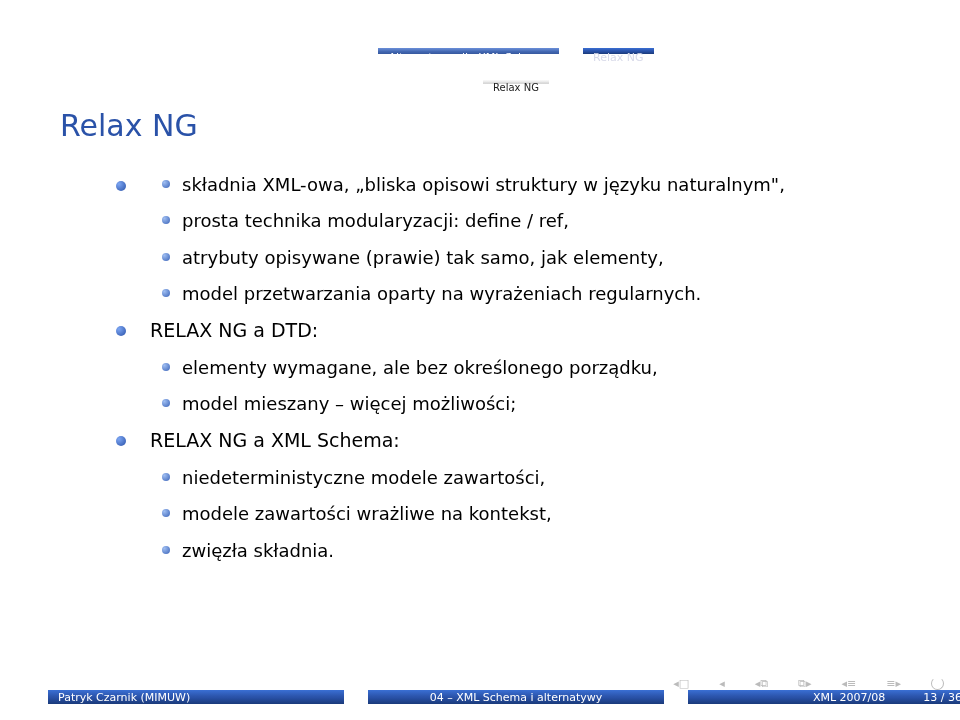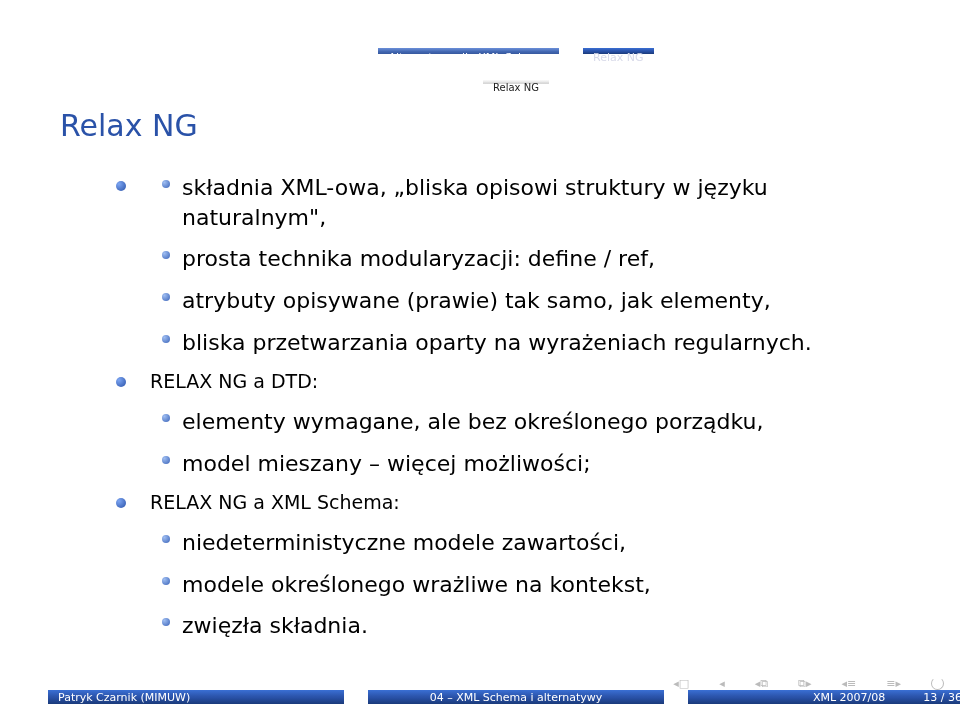--- a/index.html
+++ b/index.html
@@ -75,21 +75,21 @@
     content: "";
     position: absolute;
     left: 0;
     top: 8px;
     width: 10px;
     height: 10px;
     background: radial-gradient(circle at 30% 30%, #7da6f3, #2a52a8);
     border-radius: 50%;
   }
   ul.level2 { list-style: none; margin-top: 4px; }
-  ul.level2 > li { position: relative; padding-left: 20px; margin-bottom: 4px; font-size: 22px;}
+  ul.level2 > li { position: relative; padding-left: 20px; margin-bottom: 4px; font-size: 18px;}
   ul.level2 > li::before {
     content: "";
     position: absolute;
     left: 0;
     top: 7px;
     width: 8px;
     height: 8px;
     background: radial-gradient(circle at 30% 30%, #9fbef2, #3a63b8);
     border-radius: 50%;
   }
@@ -153,35 +153,35 @@
 
 <div class="slide-title">Relax NG</div>
 
 <div class="content">
   <ul class="level1">
     <li>
       <ul class="level2">
         <li>składnia XML-owa, „bliska opisowi struktury w języku naturalnym",</li>
         <li>prosta technika modularyzacji: define / ref,</li>
         <li>atrybuty opisywane (prawie) tak samo, jak elementy,</li>
-        <li>bliska przetwarzania oparty na wyrażeniach regularnych.</li>
+        <li>model przetwarzania oparty na wyrażeniach regularnych.</li>
       </ul>
     </li>
     <li>
       <span>RELAX NG a DTD:</span>
       <ul class="level2">
         <li>elementy wymagane, ale bez określonego porządku,</li>
         <li>model mieszany – więcej możliwości;</li>
       </ul>
     </li>
     <li>
       <span>RELAX NG a XML Schema:</span>
       <ul class="level2">
         <li>niedeterministyczne modele zawartości,</li>
-        <li>modele określonego wrażliwe na kontekst,</li>
+        <li>modele zawartości wrażliwe na kontekst,</li>
         <li>zwięzła składnia.</li>
       </ul>
     </li>
   </ul>
 </div>
 
 <div class="nav-controls">
   <span class="ctl">◂□</span>
   <span class="ctl">◂</span>
   <span class="ctl">◂⧉</span>

